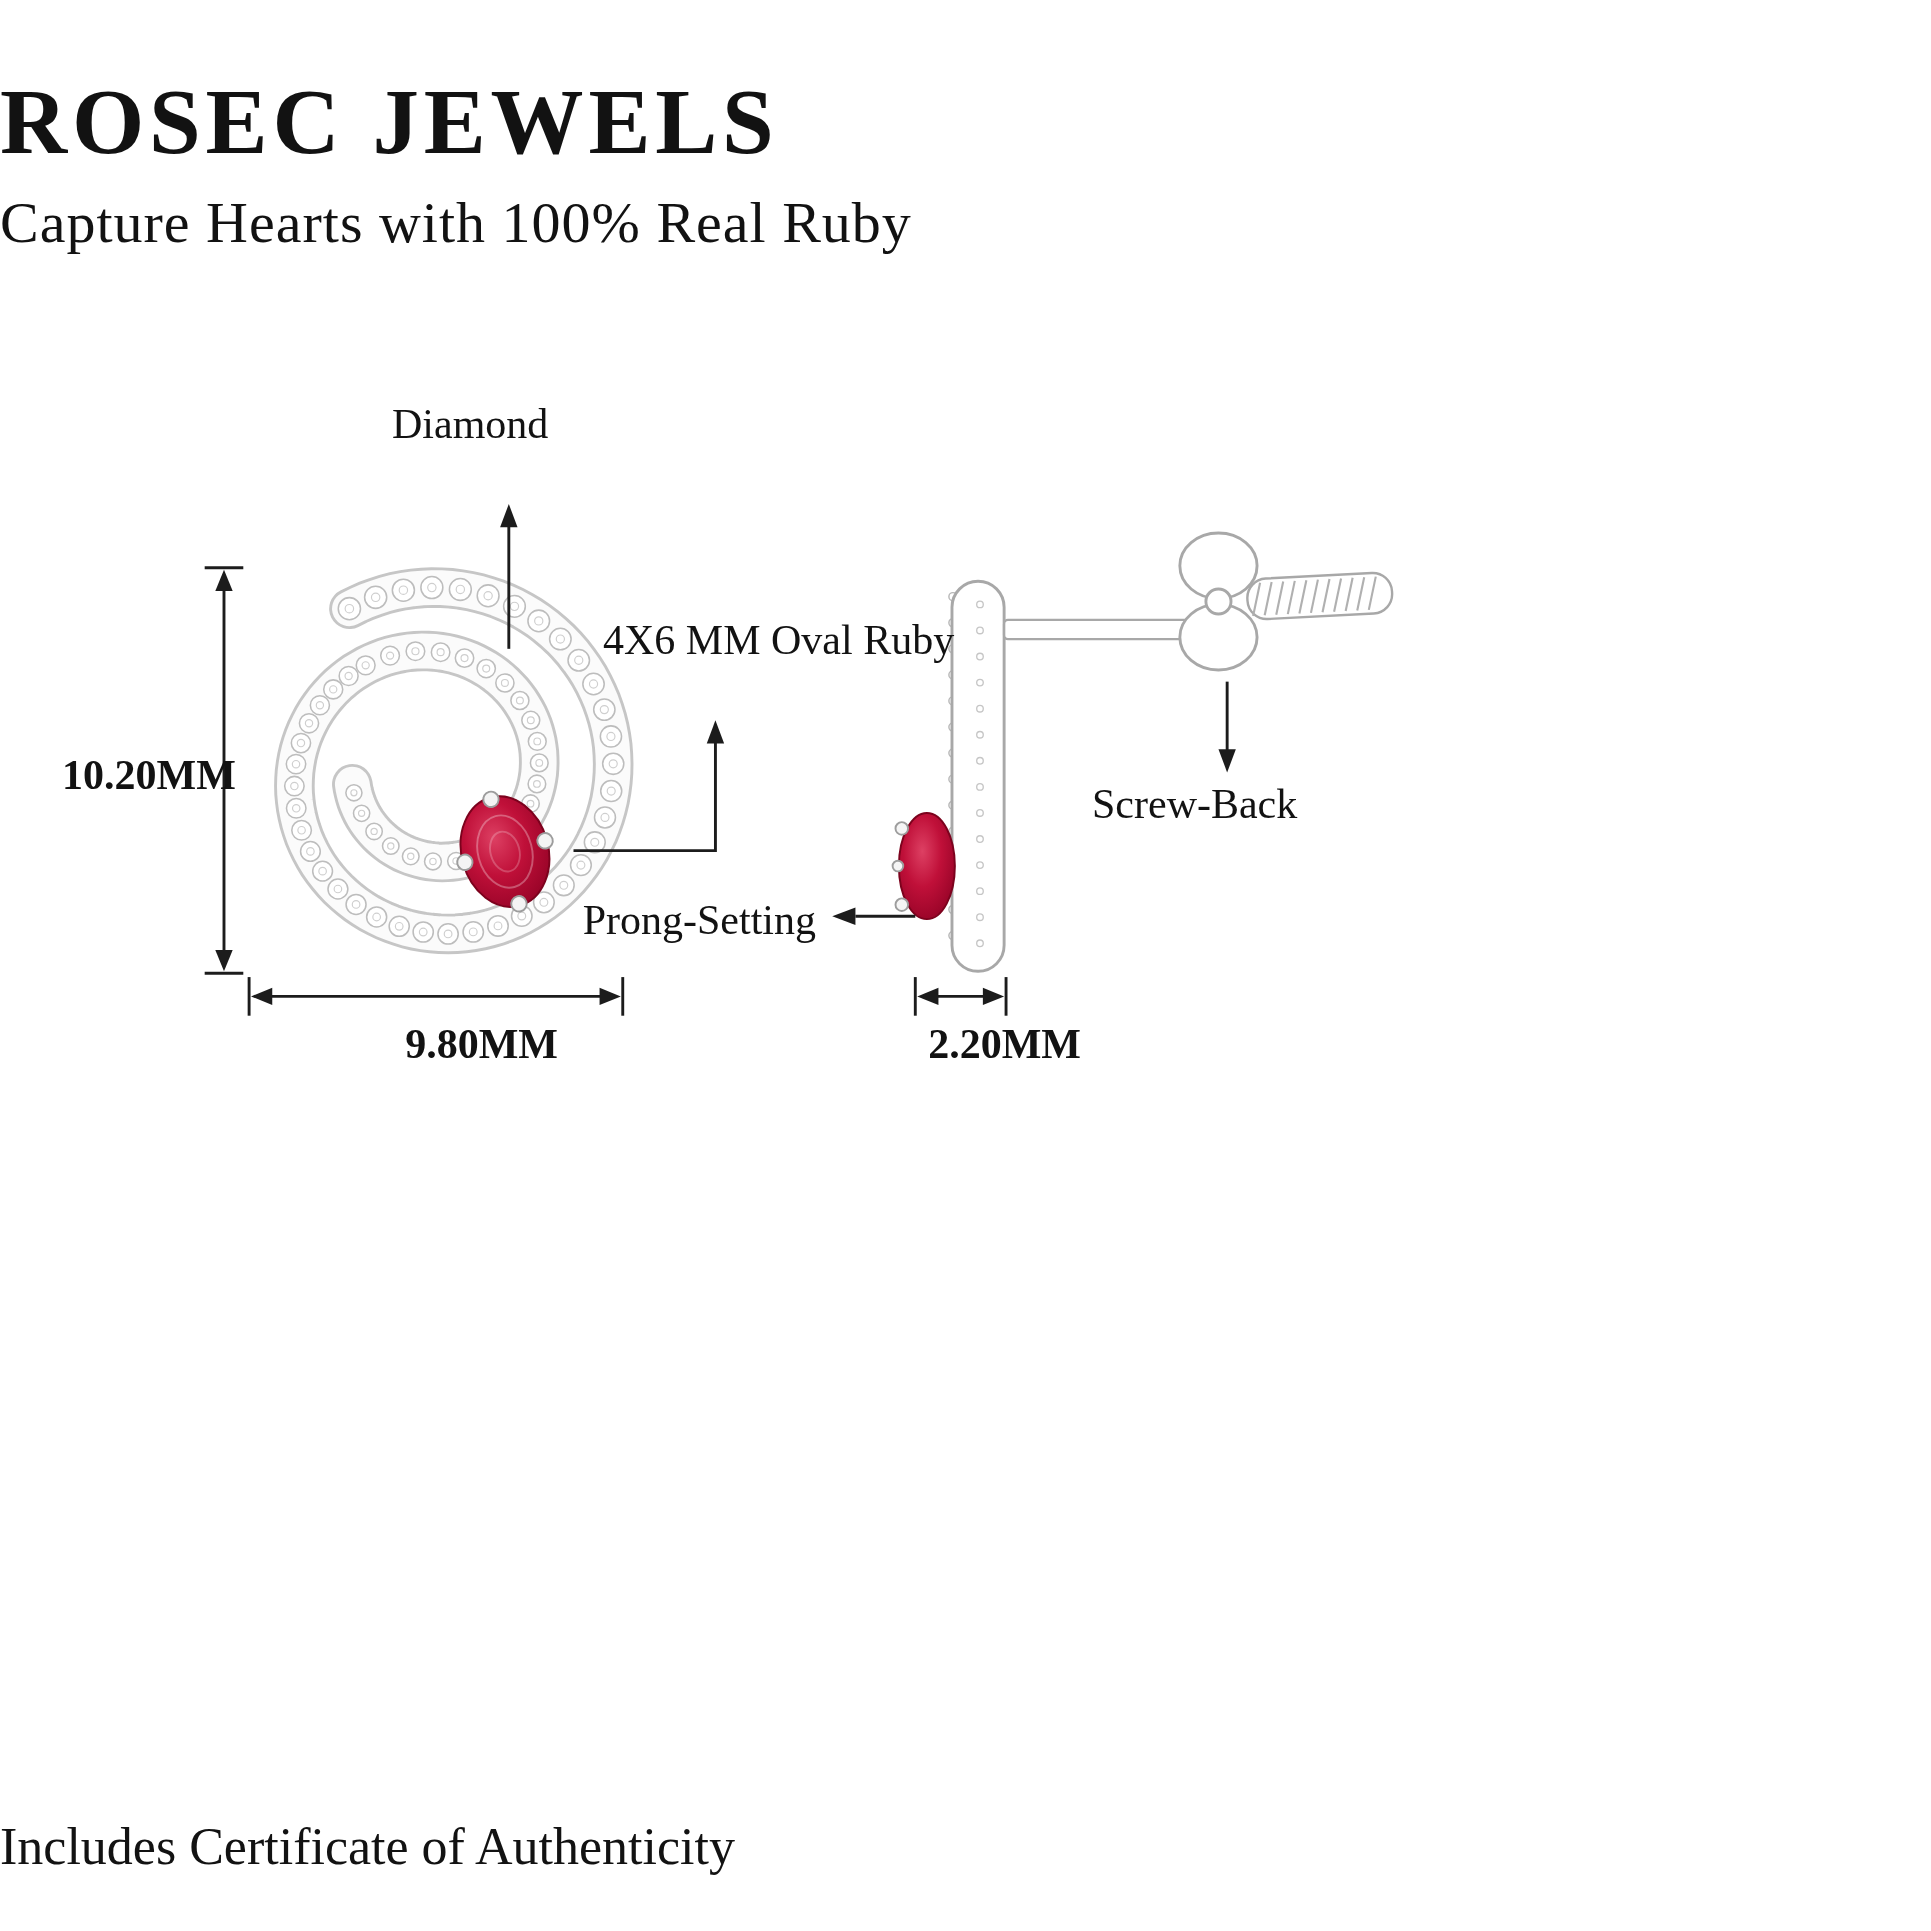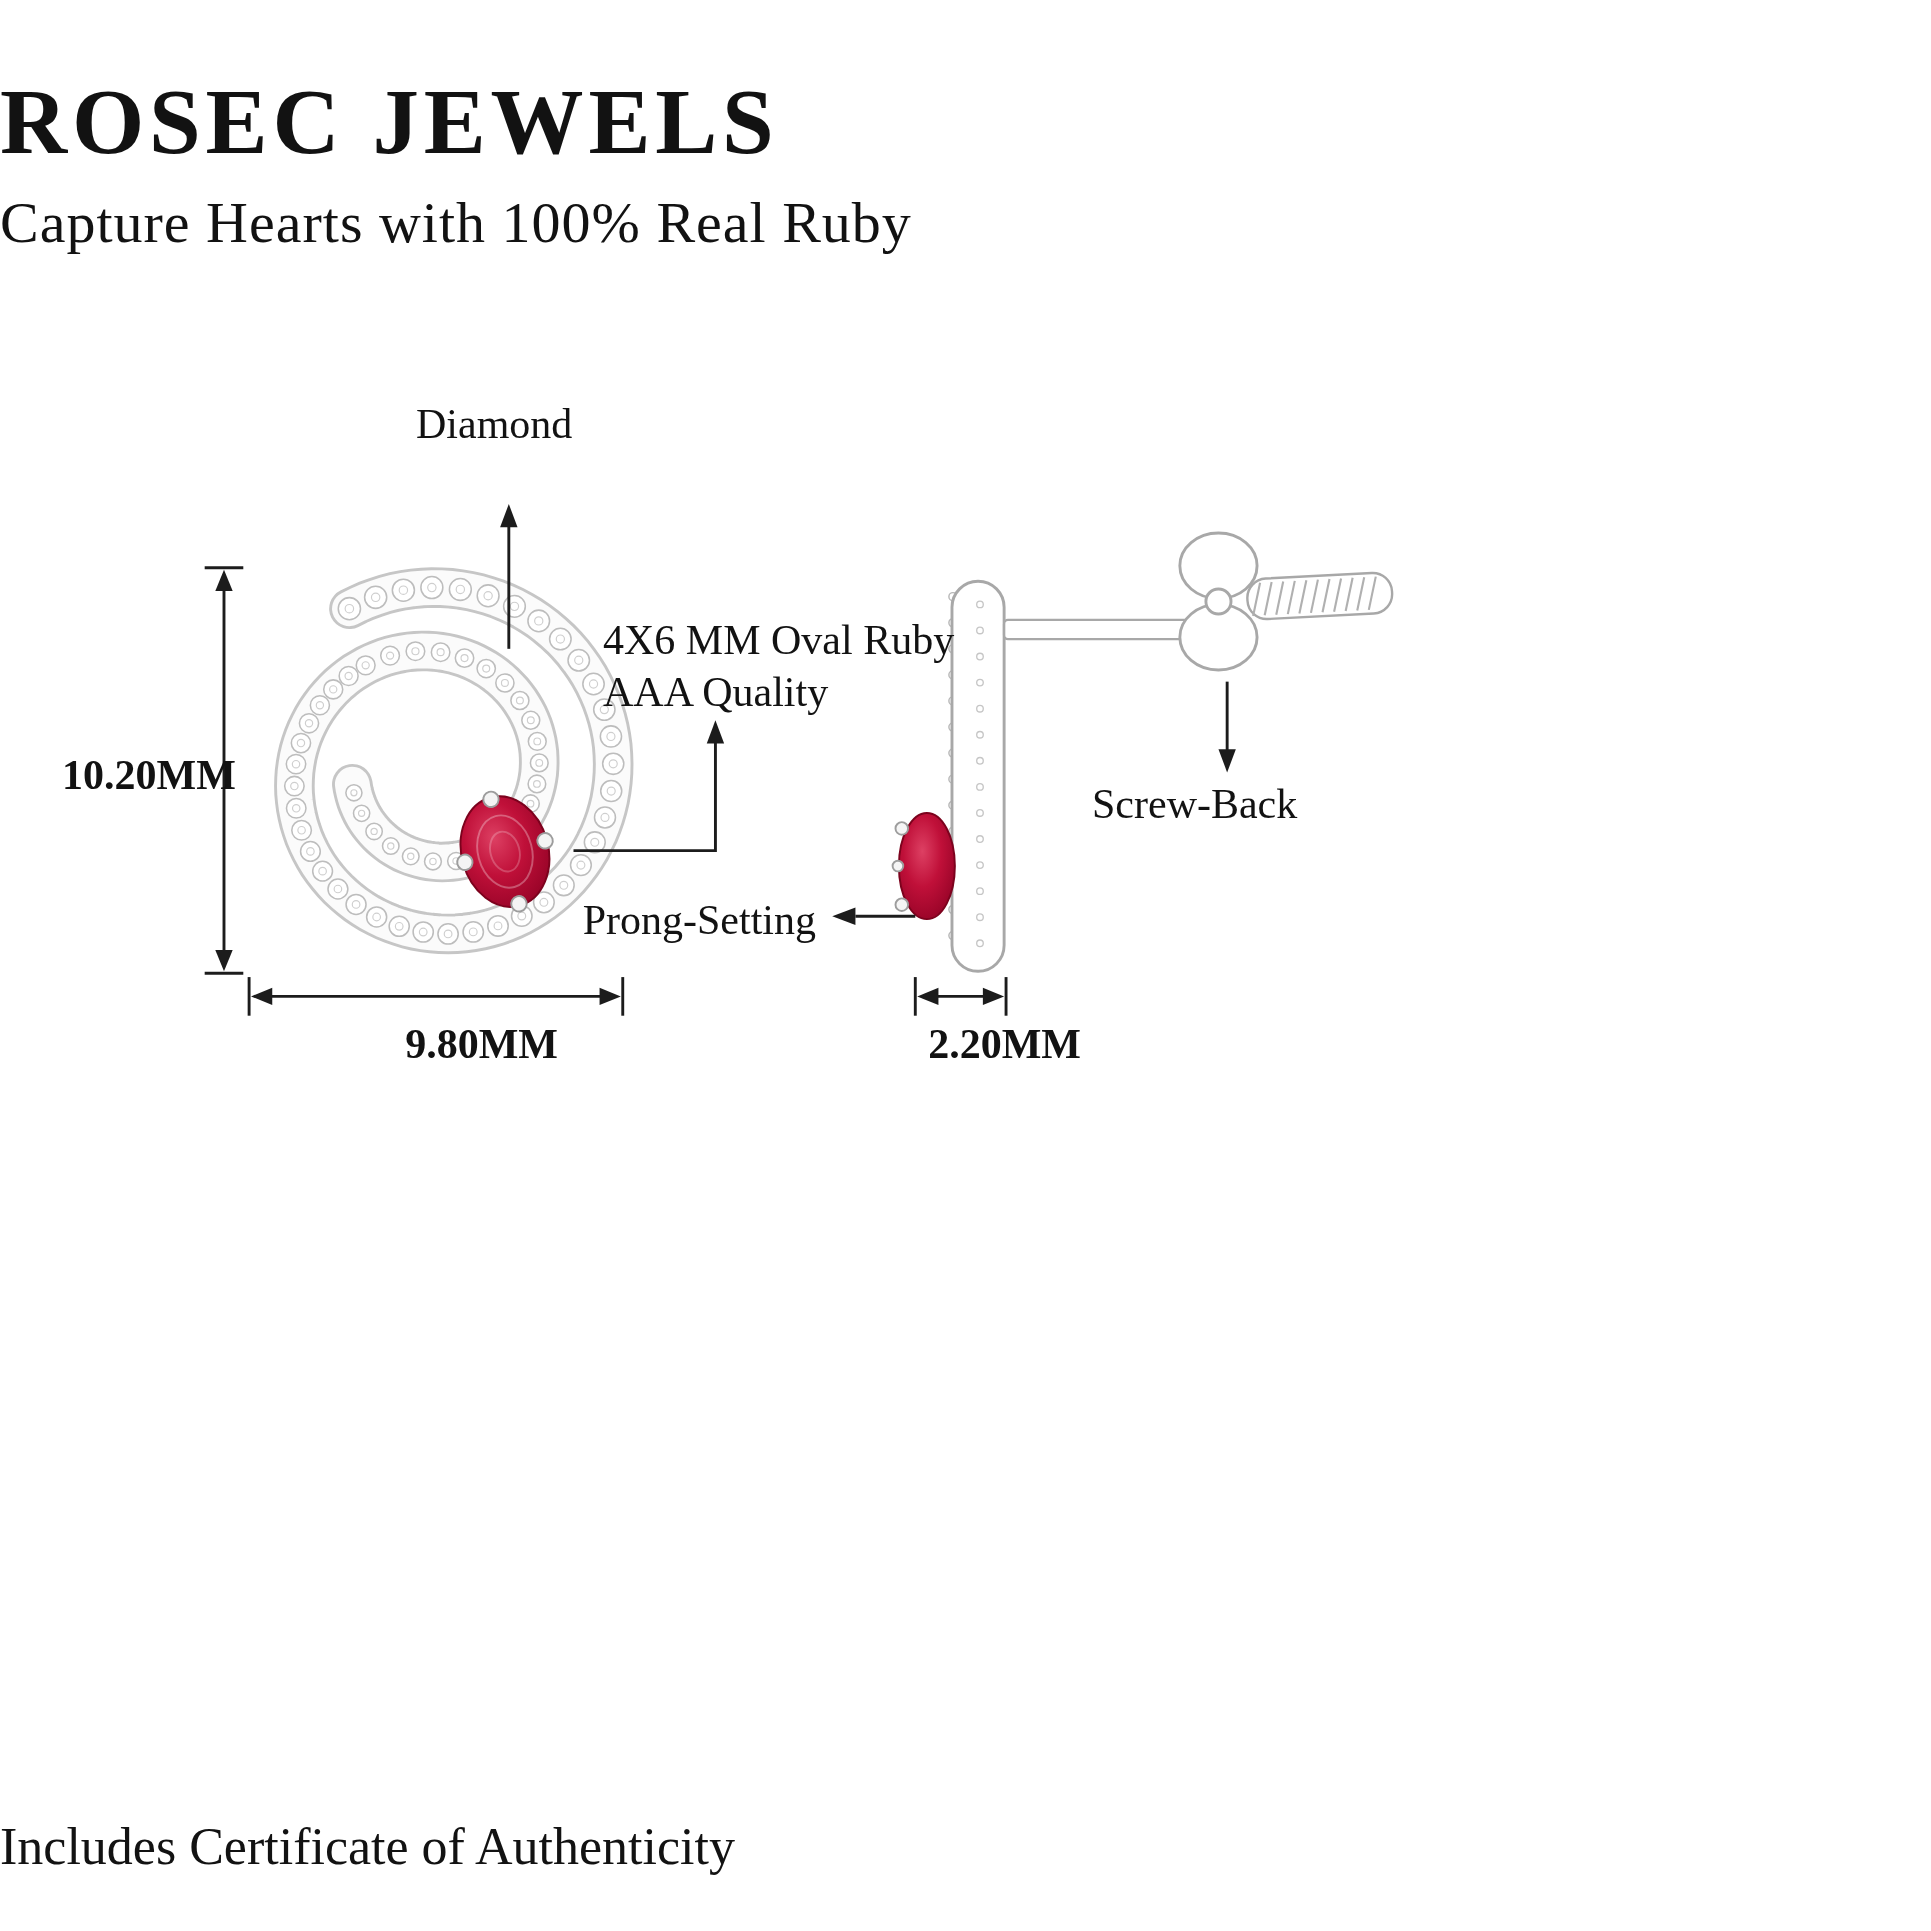--- a/index.html
+++ b/index.html
@@ -281,27 +281,26 @@
     <g>
       <line x1="886" y1="949" x2="948" y2="949"></line>
       <polygon points="862,949 886,940 886,958" stroke="none"></polygon>
     </g>
   </g>
 </svg>
 
 <div class="abs center title">ROSEC JEWELS</div>
 <div class="abs center subtitle">Capture Hearts with 100% Real Ruby</div>
 
-<div class="abs annot" style="left:416px;top:398px;text-align:right;">
+<div class="abs annot" style="left:392px;top:398px;text-align:right;">
   <div>Diamond</div>
 </div>
 
 <div class="abs annot" style="left:603px;top:614px;">
   <div>4X6 MM Oval Ruby</div>
-  <div>AAA Quality</div>
 </div>
 
 <div class="abs dim" style="left:56px;top:751px;">10.20MM</div>
 <div class="abs dim ta-center" style="left:320px;top:1020px;width:232px;">9.80MM</div>
 <div class="abs dim ta-center" style="left:843px;top:1020px;width:232px;">2.20MM</div>
 
 <div class="abs annot" style="left:1092px;top:778px;">Screw-Back</div>
 <div class="abs annot ta-right" style="left:555px;top:894px;width:261px;">Prong-Setting</div>
 
 <div class="abs center footer-note">Includes Certificate of Authenticity</div>

